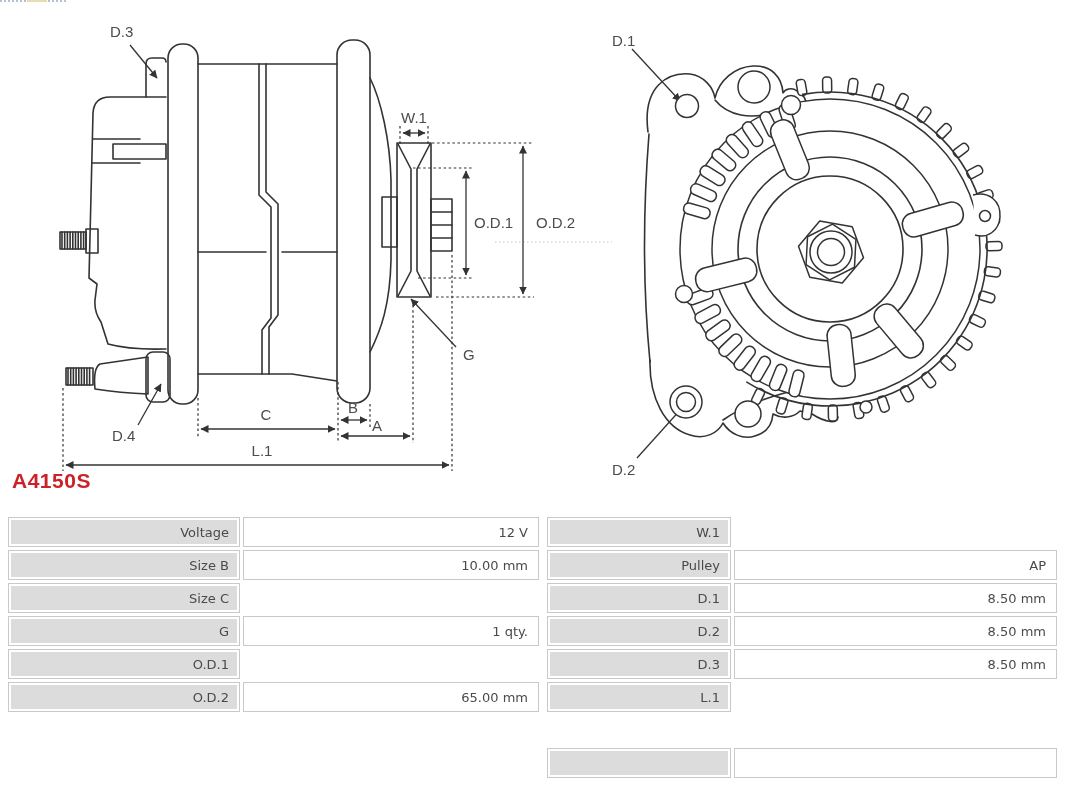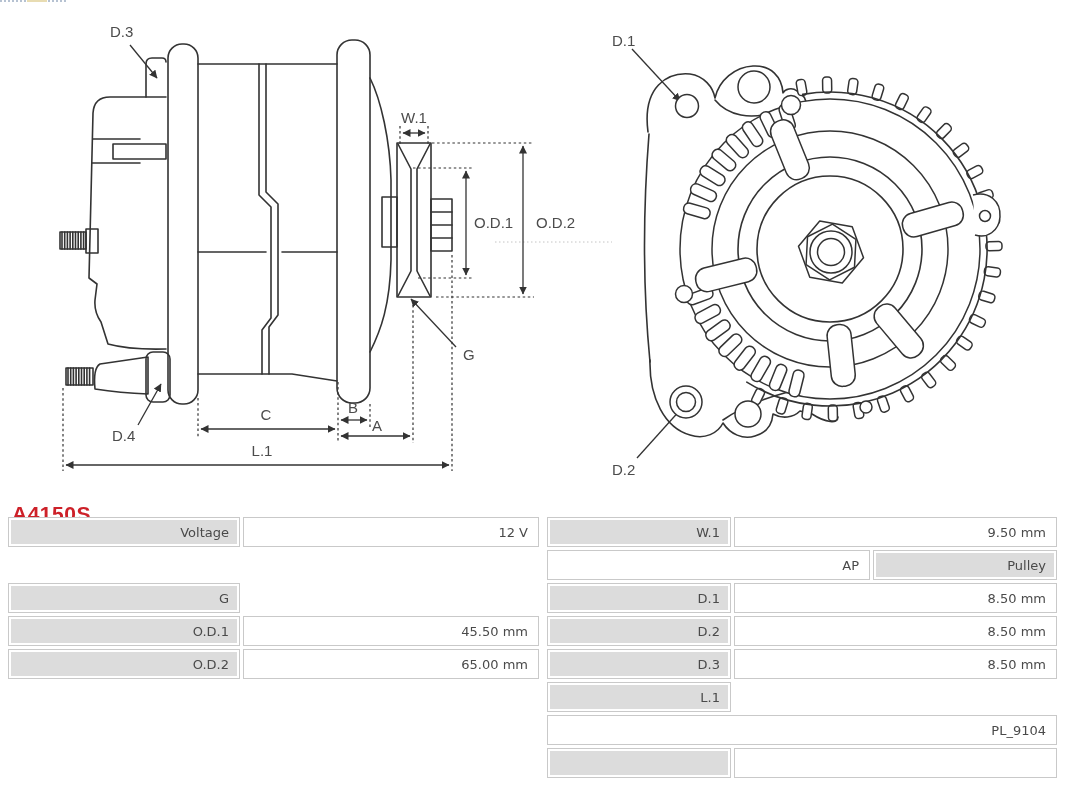--- a/index.html
+++ b/index.html
@@ -5,21 +5,21 @@
   html,body{margin:0;padding:0;background:#fff;}
   body{font-family:"Liberation Sans",sans-serif;}
   .stage{position:relative;width:1080px;height:786px;background:#fff;overflow:hidden;}
 
   
   .artifact{position:absolute;left:0;top:0;width:66px;height:3px;border-top:2px dotted #b6c2d2;}
   .artifact .tint{position:absolute;left:27px;top:-2px;width:20px;height:2px;background:#e8dcb2;}
 
   .dwg{position:absolute;left:0;top:0;}
 
-  .part-number{position:absolute;left:12px;top:502px;font-size:21px;font-weight:700;
+  .part-number{position:absolute;left:12px;top:469px;font-size:21px;font-weight:700;
                letter-spacing:.5px;color:#cd2129;}
 
   .spec{position:absolute;left:8px;top:517px;display:flex;gap:8px;border-radius:21px;}
   .col{display:flex;flex-direction:column;gap:3px;}
   .col-left{width:531px;}
   .col-right{width:510px;}
   .trow{display:flex;gap:3px;height:30px;}
   .cell{box-sizing:border-box;border:1px solid #c9c9c9;background:#fff;
         display:flex;align-items:center;justify-content:flex-end;
         padding-right:10px;font-family:"DejaVu Sans",sans-serif;
@@ -234,59 +234,62 @@
 
   <div class="part-number">A4150S</div>
 
   <div class="spec">
     <div class="col col-left">
       <div class="trow">
           <div class="cell lbl">Voltage</div>
           <div class="cell val">12 V</div>
         </div>
       <div class="trow">
+          <div class="cell lbl">Size B</div>
+          <div class="cell val">10.00 mm</div>
+        </div>
+      <div class="trow">
+          <div class="cell lbl">Size C</div>
         </div>
       <div class="trow">
           <div class="cell lbl">G</div>
+          <div class="cell val">1 qty.</div>
         </div>
       <div class="trow">
           <div class="cell lbl">O.D.1</div>
-          <div class="cell val">45.50 mm</div>
         </div>
       <div class="trow">
           <div class="cell lbl">O.D.2</div>
           <div class="cell val">65.00 mm</div>
         </div>
     </div>
     <div class="col col-right">
       <div class="trow">
           <div class="cell lbl">W.1</div>
-          <div class="cell val">9.50 mm</div>
-        </div>
-      <div class="trow">
+        </div>
+      <div class="trow">
+          <div class="cell lbl">Pulley</div>
           <div class="cell val">AP</div>
-          <div class="cell lbl">Pulley</div>
         </div>
       <div class="trow">
           <div class="cell lbl">D.1</div>
           <div class="cell val">8.50 mm</div>
         </div>
       <div class="trow">
           <div class="cell lbl">D.2</div>
           <div class="cell val">8.50 mm</div>
         </div>
       <div class="trow">
           <div class="cell lbl">D.3</div>
           <div class="cell val">8.50 mm</div>
         </div>
       <div class="trow">
           <div class="cell lbl">L.1</div>
         </div>
       <div class="trow">
-          <div class="cell val">PL_9104</div>
         </div>
       <div class="trow">
           <div class="cell lbl"></div>
           <div class="cell val"></div>
         </div>
     </div>
   </div>
 </div>
 
 </body></html>

